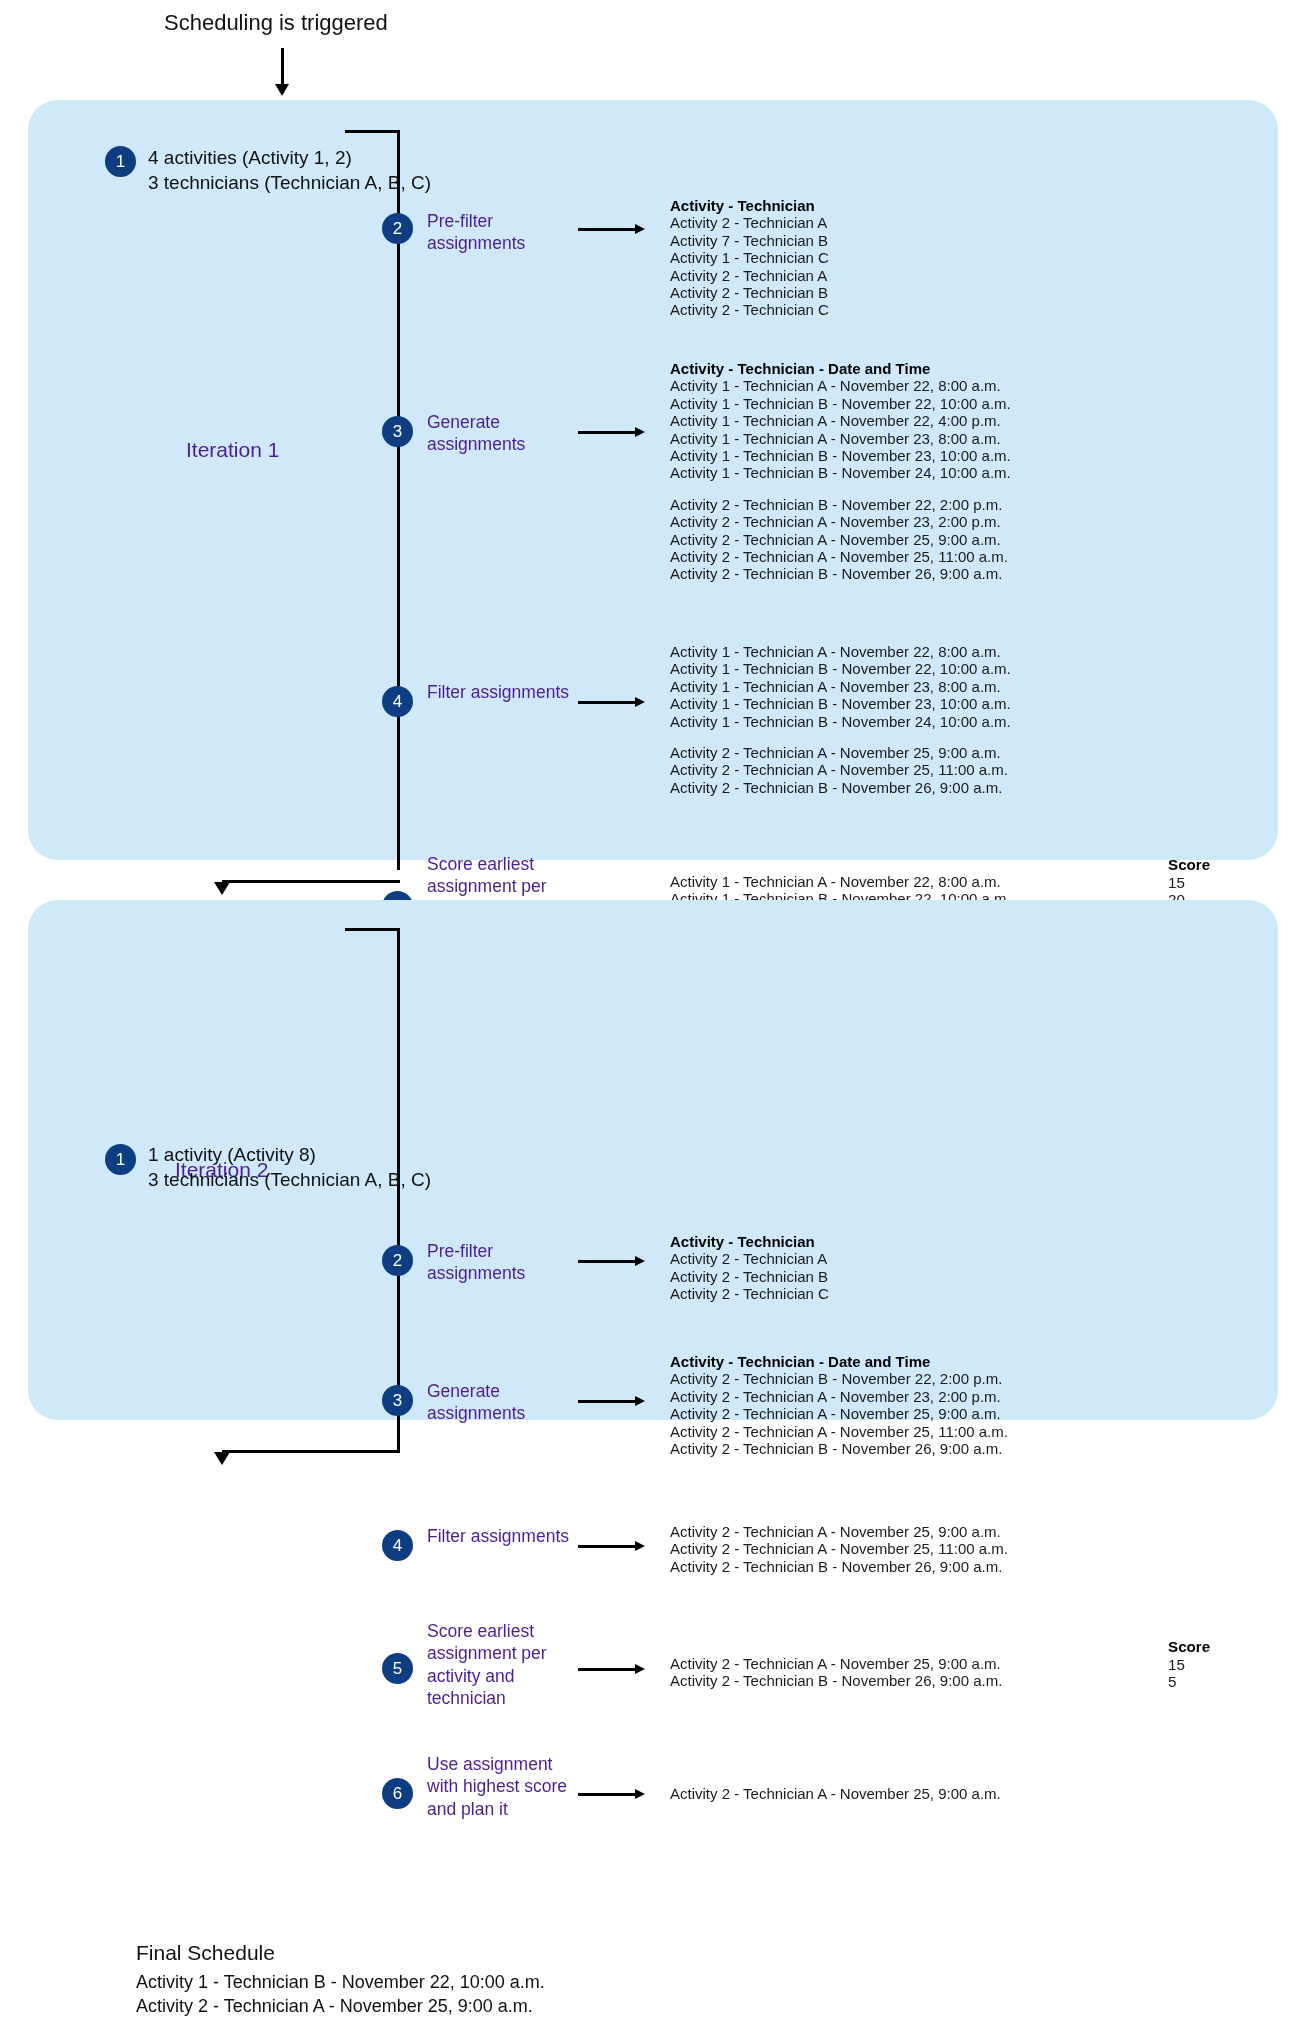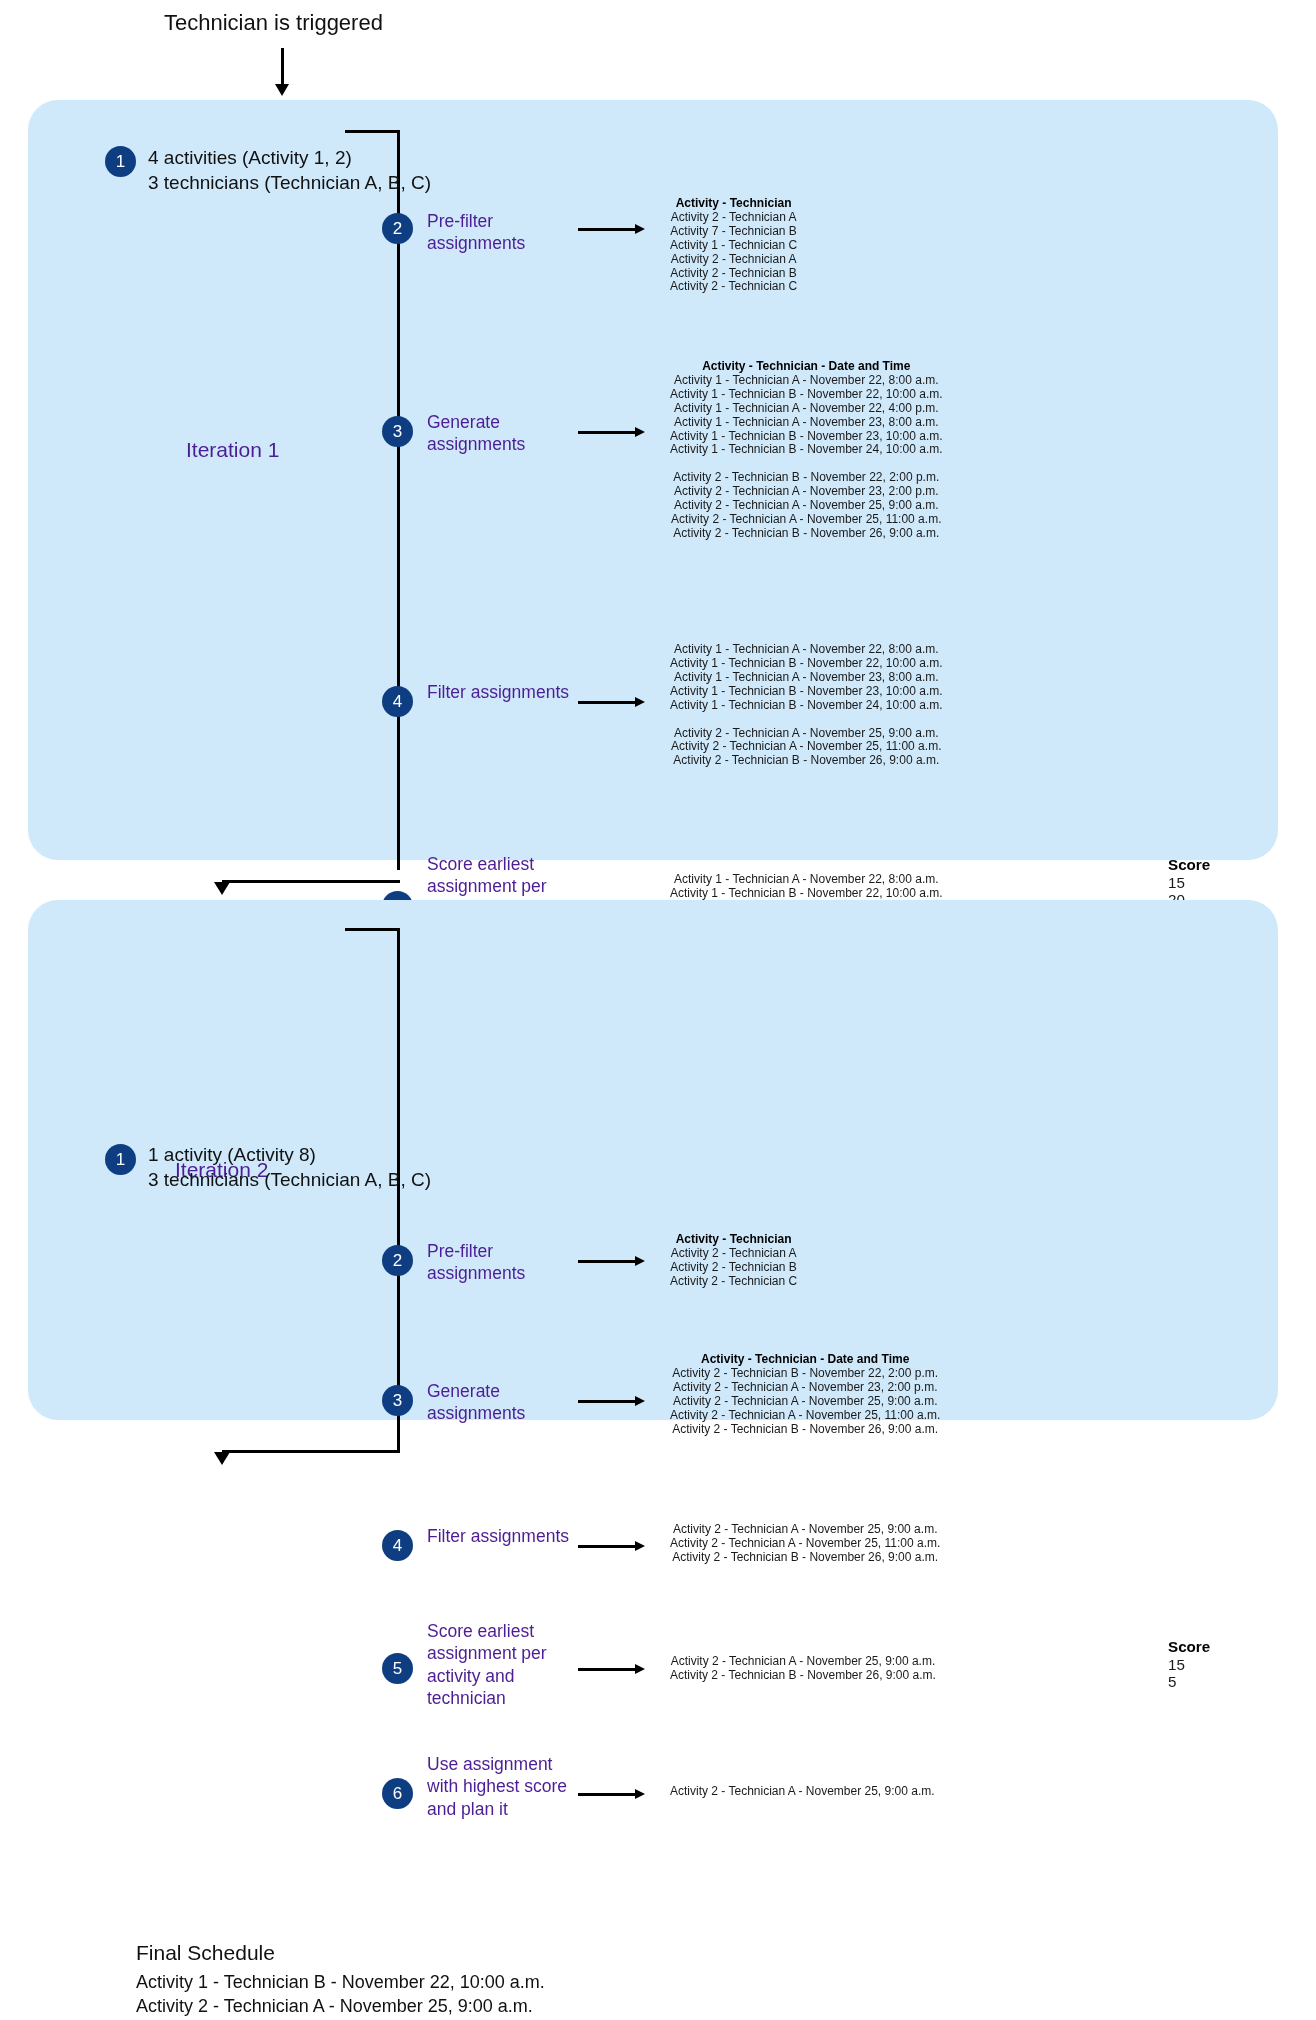--- a/index.html
+++ b/index.html
@@ -126,25 +126,24 @@
     position: absolute;
     right: -9px;
     top: -4.5px;
     border-top: 5.5px solid transparent;
     border-bottom: 5.5px solid transparent;
     border-left: 10px solid #000000;
   }
 
   
   .out-block {
-    font-size: 12px;
+    font-size: 15px;
     line-height: 1.16;
     color: #1a1a1a;
     white-space: nowrap;
-    text-align: center;
   }
   .out-block .hdr {
     font-weight: bold;
     color: #000000;
   }
   .out-block .gap { height: 14px; }
   .score-col {
     font-size: 15.2px;
     line-height: 1.16;
     color: #1a1a1a;
@@ -173,21 +172,21 @@
     top: 1970px;
     font-size: 18px;
     line-height: 1.35;
     color: #111111;
     white-space: nowrap;
   }
 </style>
 </head>
 <body>
 
-<div class="abs" id="trigger-title">Technician is triggered</div>
+<div class="abs" id="trigger-title">Scheduling is triggered</div>
 <div class="abs" id="trigger-arrow"></div>
 
 <div class="abs panel" id="panel-iter1"></div>
 <div class="abs iteration-label" id="iteration-1-label">Iteration 1</div>
 
 <div class="abs hbar" id="hbar-1"></div>
 <div class="abs spine" id="spine-1"></div>
 
 <div class="abs step-badge" style="left:105px; top:146px;">1</div>
 <div class="abs seed-text" style="left:148px; top:146px;">

